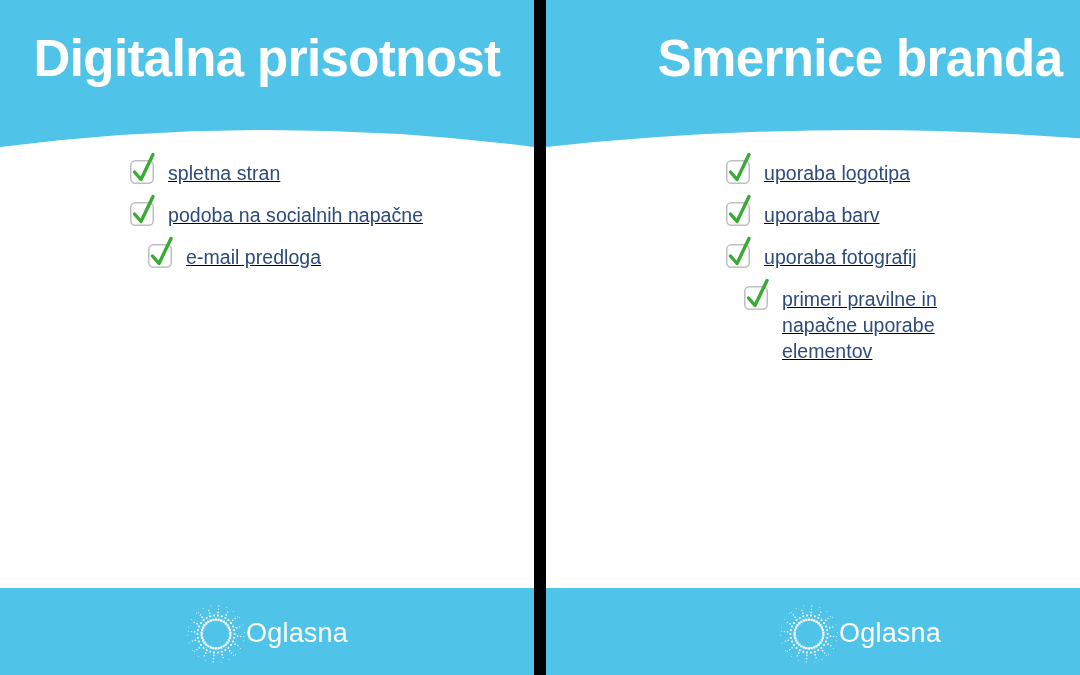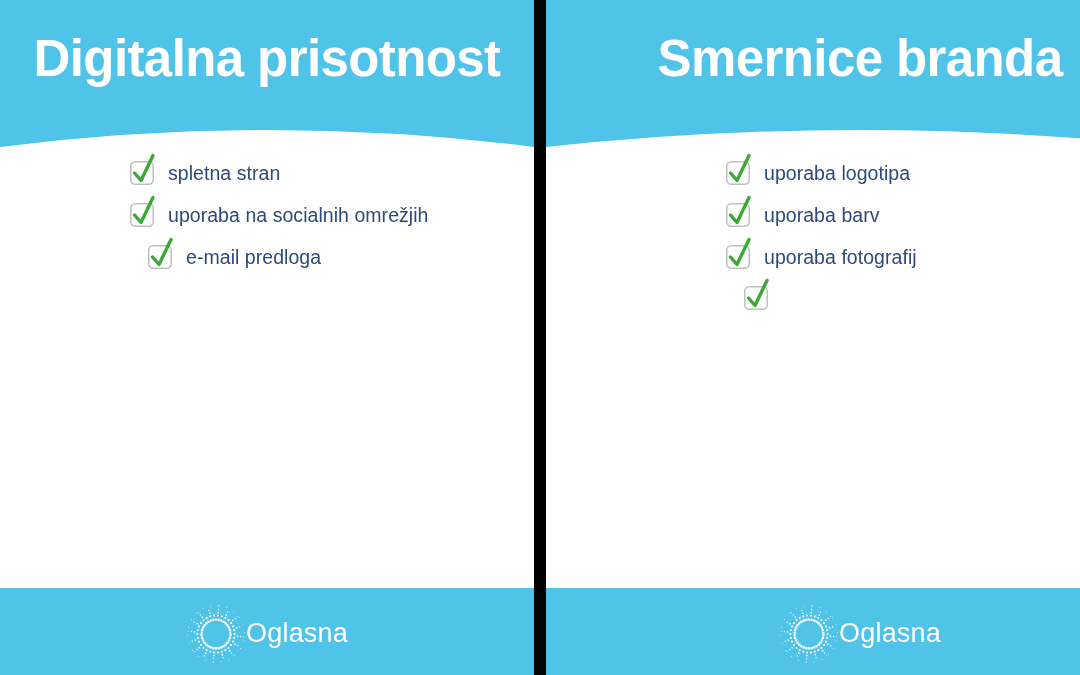--- a/index.html
+++ b/index.html
@@ -67,22 +67,23 @@
     left:0;
     top:160px;
     width:100%;
     padding-left:130px;
     padding-right:20px;
   }
   .panel.right .checklist { padding-left:136px;margin-left:44px; }
 
   .check-item {
     display:flex;
-    align-items:center;
+    align-items:flex-start;
     margin-bottom:16px;
+    text-decoration:underline;
   }
   .check-item:last-child { margin-bottom:0;padding-left:18px; }
 
   .checkbox {
     position:relative;
     flex:0 0 auto;
     width:24px;
     height:24px;
     margin-top:0px;
   }
@@ -160,21 +161,21 @@
         <span class="check-label">spletna stran</span>
       </div>
 
       <div class="check-item">
         <span class="checkbox">
           <svg width="24" height="31" viewBox="0 0 24 31">
             <rect x="0.75" y="7.75" width="22.5" height="22.5" rx="4.5" ry="4.5" fill="#ffffff" stroke="#bfbfbf" stroke-width="1.5"></rect>
             <path d="M4.5,19 L11,26.5 L23,1.5" fill="none" stroke="#3aaa35" stroke-width="3.4" stroke-linecap="round" stroke-linejoin="round"></path>
           </svg>
         </span>
-        <span class="check-label">uporaba na socialnih omrežjih</span>
+        <span class="check-label">podoba na socialnih napačne</span>
       </div>
 
       <div class="check-item">
         <span class="checkbox">
           <svg width="24" height="31" viewBox="0 0 24 31">
             <rect x="0.75" y="7.75" width="22.5" height="22.5" rx="4.5" ry="4.5" fill="#ffffff" stroke="#bfbfbf" stroke-width="1.5"></rect>
             <path d="M4.5,19 L11,26.5 L23,1.5" fill="none" stroke="#3aaa35" stroke-width="3.4" stroke-linecap="round" stroke-linejoin="round"></path>
           </svg>
         </span>
         <span class="check-label">e-mail predloga</span>
@@ -364,20 +365,21 @@
         <span class="check-label">uporaba fotografij</span>
       </div>
 
       <div class="check-item">
         <span class="checkbox">
           <svg width="24" height="31" viewBox="0 0 24 31">
             <rect x="0.75" y="7.75" width="22.5" height="22.5" rx="4.5" ry="4.5" fill="#ffffff" stroke="#bfbfbf" stroke-width="1.5"></rect>
             <path d="M4.5,19 L11,26.5 L23,1.5" fill="none" stroke="#3aaa35" stroke-width="3.4" stroke-linecap="round" stroke-linejoin="round"></path>
           </svg>
         </span>
+        <span class="check-label">primeri pravilne in napačne uporabe elementov</span>
       </div>
 
     </div>
 
     <div class="footer">
       <div class="logo-wrap">
         <svg class="logo-mark" viewBox="0 0 100 100">
           <g fill="#ffffff" id="sunburst-right">
               <rect x="48.10" y="24.10" width="3.80" height="3.80"></rect>
               <rect x="52.51" y="24.51" width="3.80" height="3.80"></rect>

